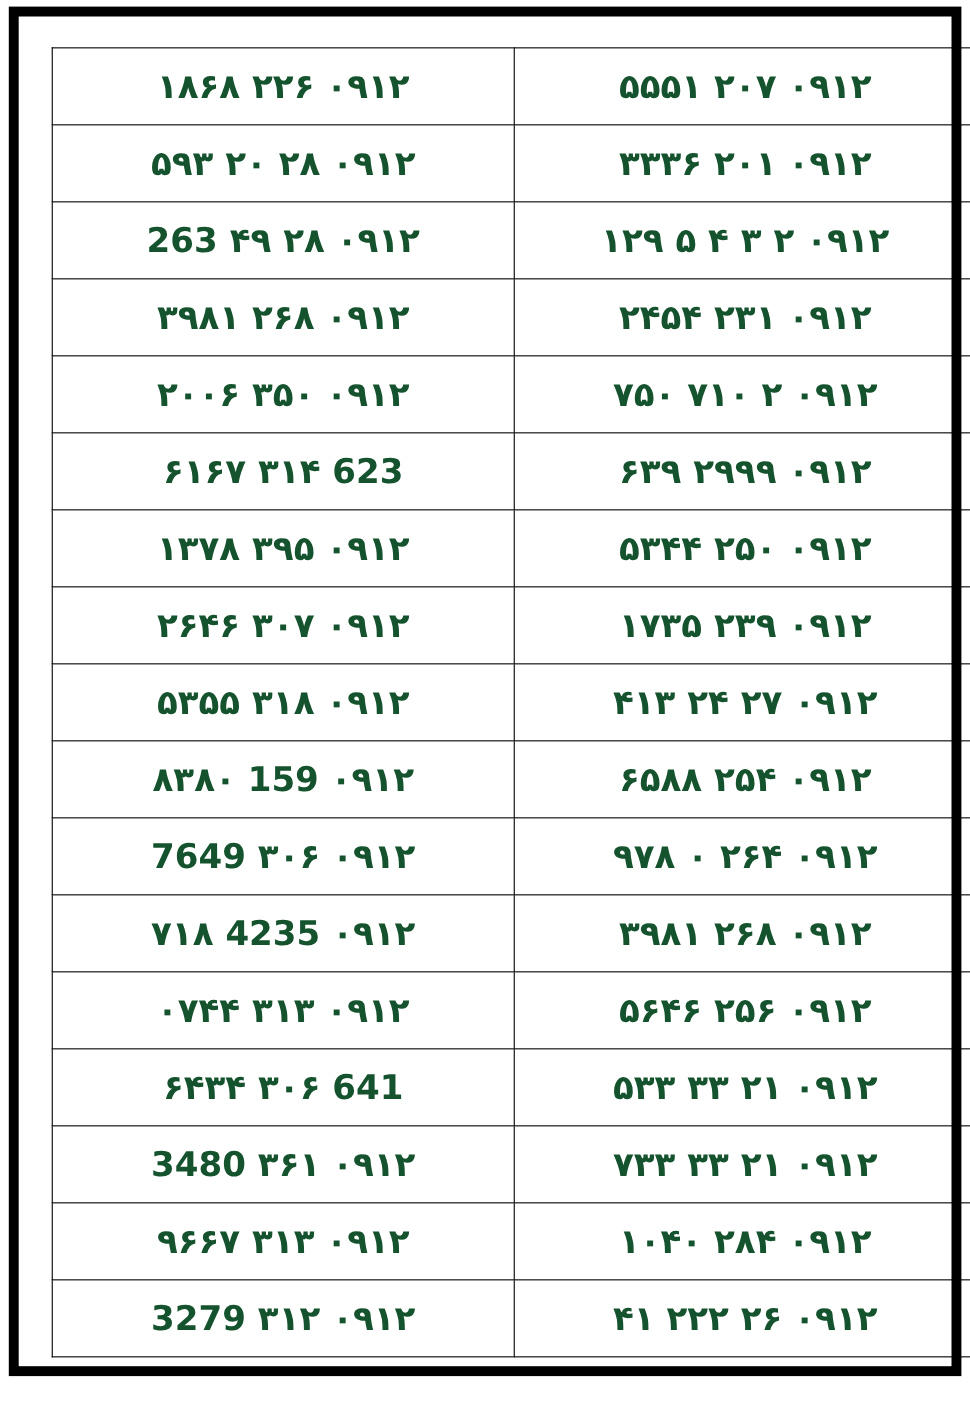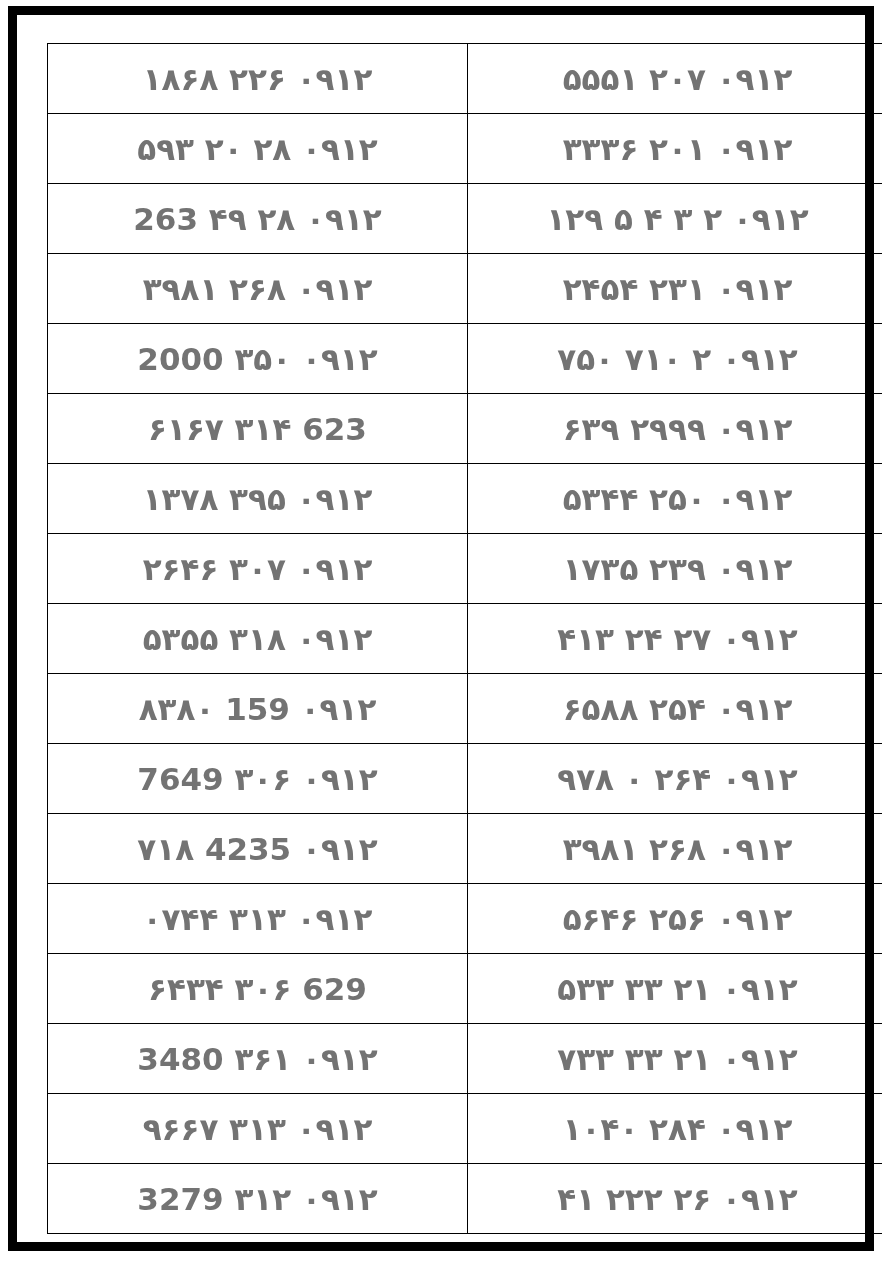--- a/index.html
+++ b/index.html
@@ -45,21 +45,21 @@
     direction: rtl;
   }
   table.phone-table td {
     border: 1px solid #000000;
     height: 69px;
     text-align: center;
     vertical-align: middle;
     font-family: "DejaVu Sans", sans-serif;
     font-size: 31px;
     font-weight: bold;
-    color: #737373;
+    color: #14532d;
     letter-spacing: 1.5px;
     white-space: nowrap;
     padding: 0 4px;
   }
   table.phone-table td.col-right { width: 411px; }
   table.phone-table td.col-left  { width: 411px; }
 </style>
 </head>
 <body>
 
@@ -79,21 +79,21 @@
           <tr>
             <td class="col-right">۰۹۱۲ ۲ ۳ ۴ ۵ ۱۲۹</td>
             <td class="col-left">۰۹۱۲ ۲۸ ۴۹ 263</td>
           </tr>
           <tr>
             <td class="col-right">۰۹۱۲ ۲۳۱  ۲۴۵۴</td>
             <td class="col-left">۰۹۱۲ ۲۶۸  ۳۹۸۱</td>
           </tr>
           <tr>
             <td class="col-right">۰۹۱۲ ۲ ۷۱۰ ۷۵۰</td>
-            <td class="col-left">۰۹۱۲ ۳۵۰  2000</td>
+            <td class="col-left">۰۹۱۲ ۳۵۰  ۲۰۰۶</td>
           </tr>
           <tr>
             <td class="col-right">۰۹۱۲ ۲۹۹۹  ۶۳۹</td>
             <td class="col-left">623 ۳۱۴  ۶۱۶۷</td>
           </tr>
           <tr>
             <td class="col-right">۰۹۱۲ ۲۵۰  ۵۳۴۴</td>
             <td class="col-left">۰۹۱۲ ۳۹۵  ۱۳۷۸</td>
           </tr>
           <tr>
@@ -115,21 +115,21 @@
           <tr>
             <td class="col-right">۰۹۱۲ ۲۶۸  ۳۹۸۱</td>
             <td class="col-left">۰۹۱۲ 4235  ۷۱۸</td>
           </tr>
           <tr>
             <td class="col-right">۰۹۱۲ ۲۵۶  ۵۶۴۶</td>
             <td class="col-left">۰۹۱۲ ۳۱۳  ۰۷۴۴</td>
           </tr>
           <tr>
             <td class="col-right">۰۹۱۲ ۲۱ ۳۳ ۵۳۳</td>
-            <td class="col-left">629 ۳۰۶  ۶۴۳۴</td>
+            <td class="col-left">641 ۳۰۶  ۶۴۳۴</td>
           </tr>
           <tr>
             <td class="col-right">۰۹۱۲ ۲۱ ۳۳ ۷۳۳</td>
             <td class="col-left">۰۹۱۲ ۳۶۱  3480</td>
           </tr>
           <tr>
             <td class="col-right">۰۹۱۲ ۲۸۴  ۱۰۴۰</td>
             <td class="col-left">۰۹۱۲ ۳۱۳  ۹۶۶۷</td>
           </tr>
           <tr>

